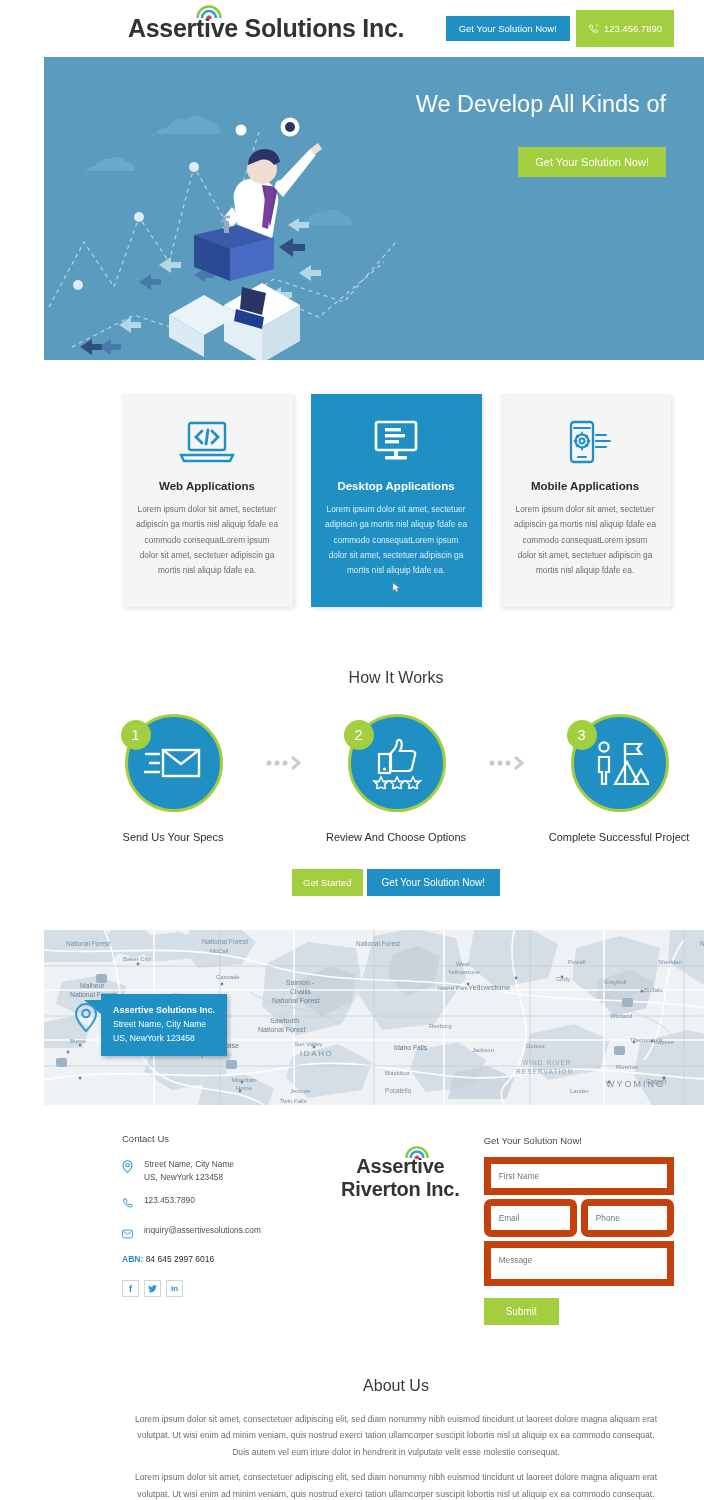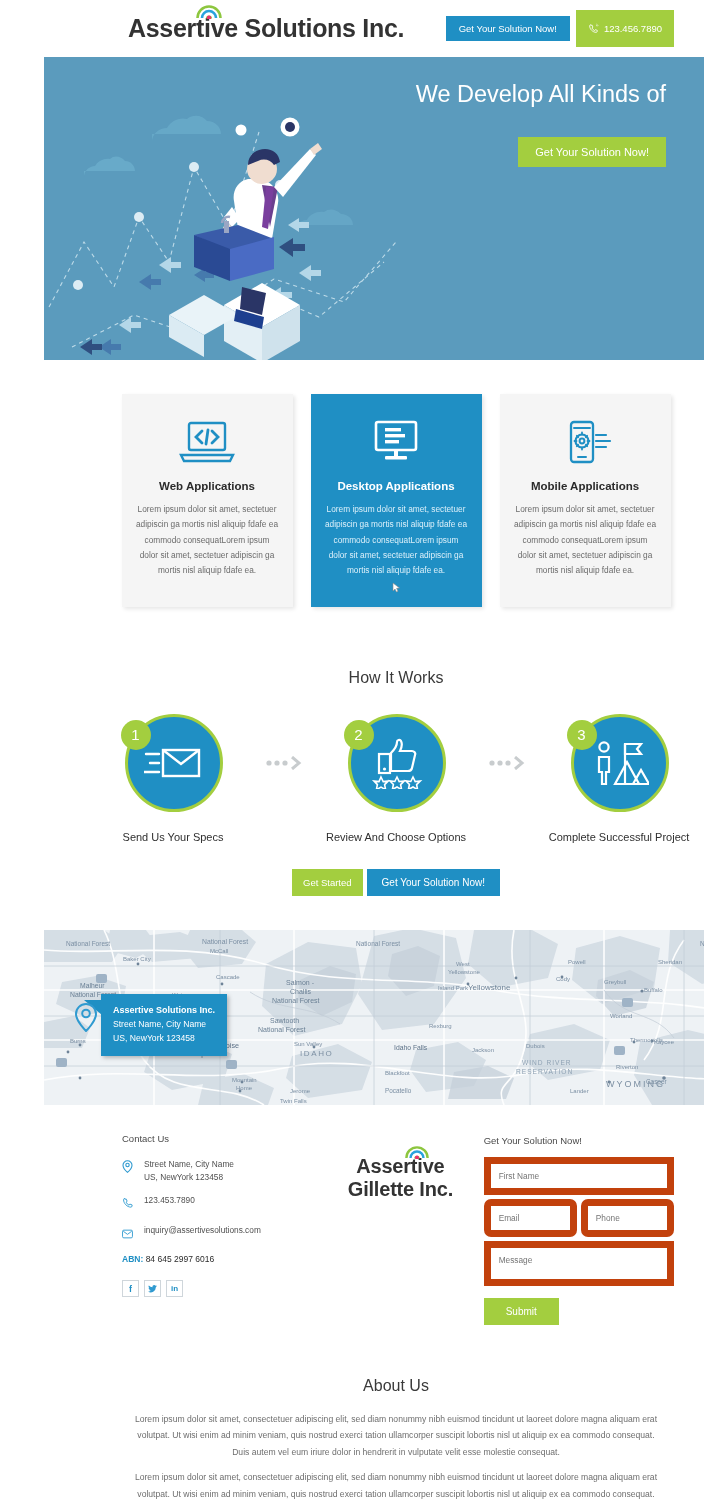--- a/index.html
+++ b/index.html
@@ -63,21 +63,21 @@
   .hero {
     position: relative;
     height: 303px;
     background: #5b9bbd;
     overflow: hidden;
   }
   .hero-art { position: absolute; left: 0; top: 0; width: 360px; height: 303px; }
   .hero-copy {
     position: absolute;
     right: 82px;
-    top: 23px;
+    top: 33px;
     width: 288px;
     text-align: right;
   }
   .hero-h1 {
     font-size: 23.5px;
     color: #ffffff;
     font-weight: normal;
     line-height: 1.25;
     margin-bottom: 11px;
   }
@@ -742,21 +742,21 @@
     </div>
 
     <div class="fc-mid">
       <svg class="flogo-arc" viewBox="0 0 26 16">
         <path d="M1.5 15 A11.5 11.5 0 0 1 24.5 15" fill="none" stroke="#8dc63f" stroke-width="2.6"></path>
         <path d="M6 15 A7 7 0 0 1 20 15" fill="none" stroke="#29a3dd" stroke-width="2.6"></path>
         <path d="M10 15.5 A3 3 0 0 1 16 15.5" fill="#8dc63f"></path>
         <circle cx="13" cy="14.6" r="2.2" fill="#e8336e"></circle>
       </svg>
       <div class="flogo-text">Assertive</div>
-      <div class="flogo-text">Gillette Inc.</div>
+      <div class="flogo-text">Riverton Inc.</div>
     </div>
 
     <div class="fc-right">
       <div class="form-head">Get Your Solution Now!</div>
       <input class="fld" type="text" placeholder="First Name" style="">
       <div class="fld-row">
         <input class="fld" type="text" placeholder="Email" style="">
         <input class="fld" type="text" placeholder="Phone" style="">
       </div>
       <textarea class="fld" placeholder="Message" style=""></textarea>

